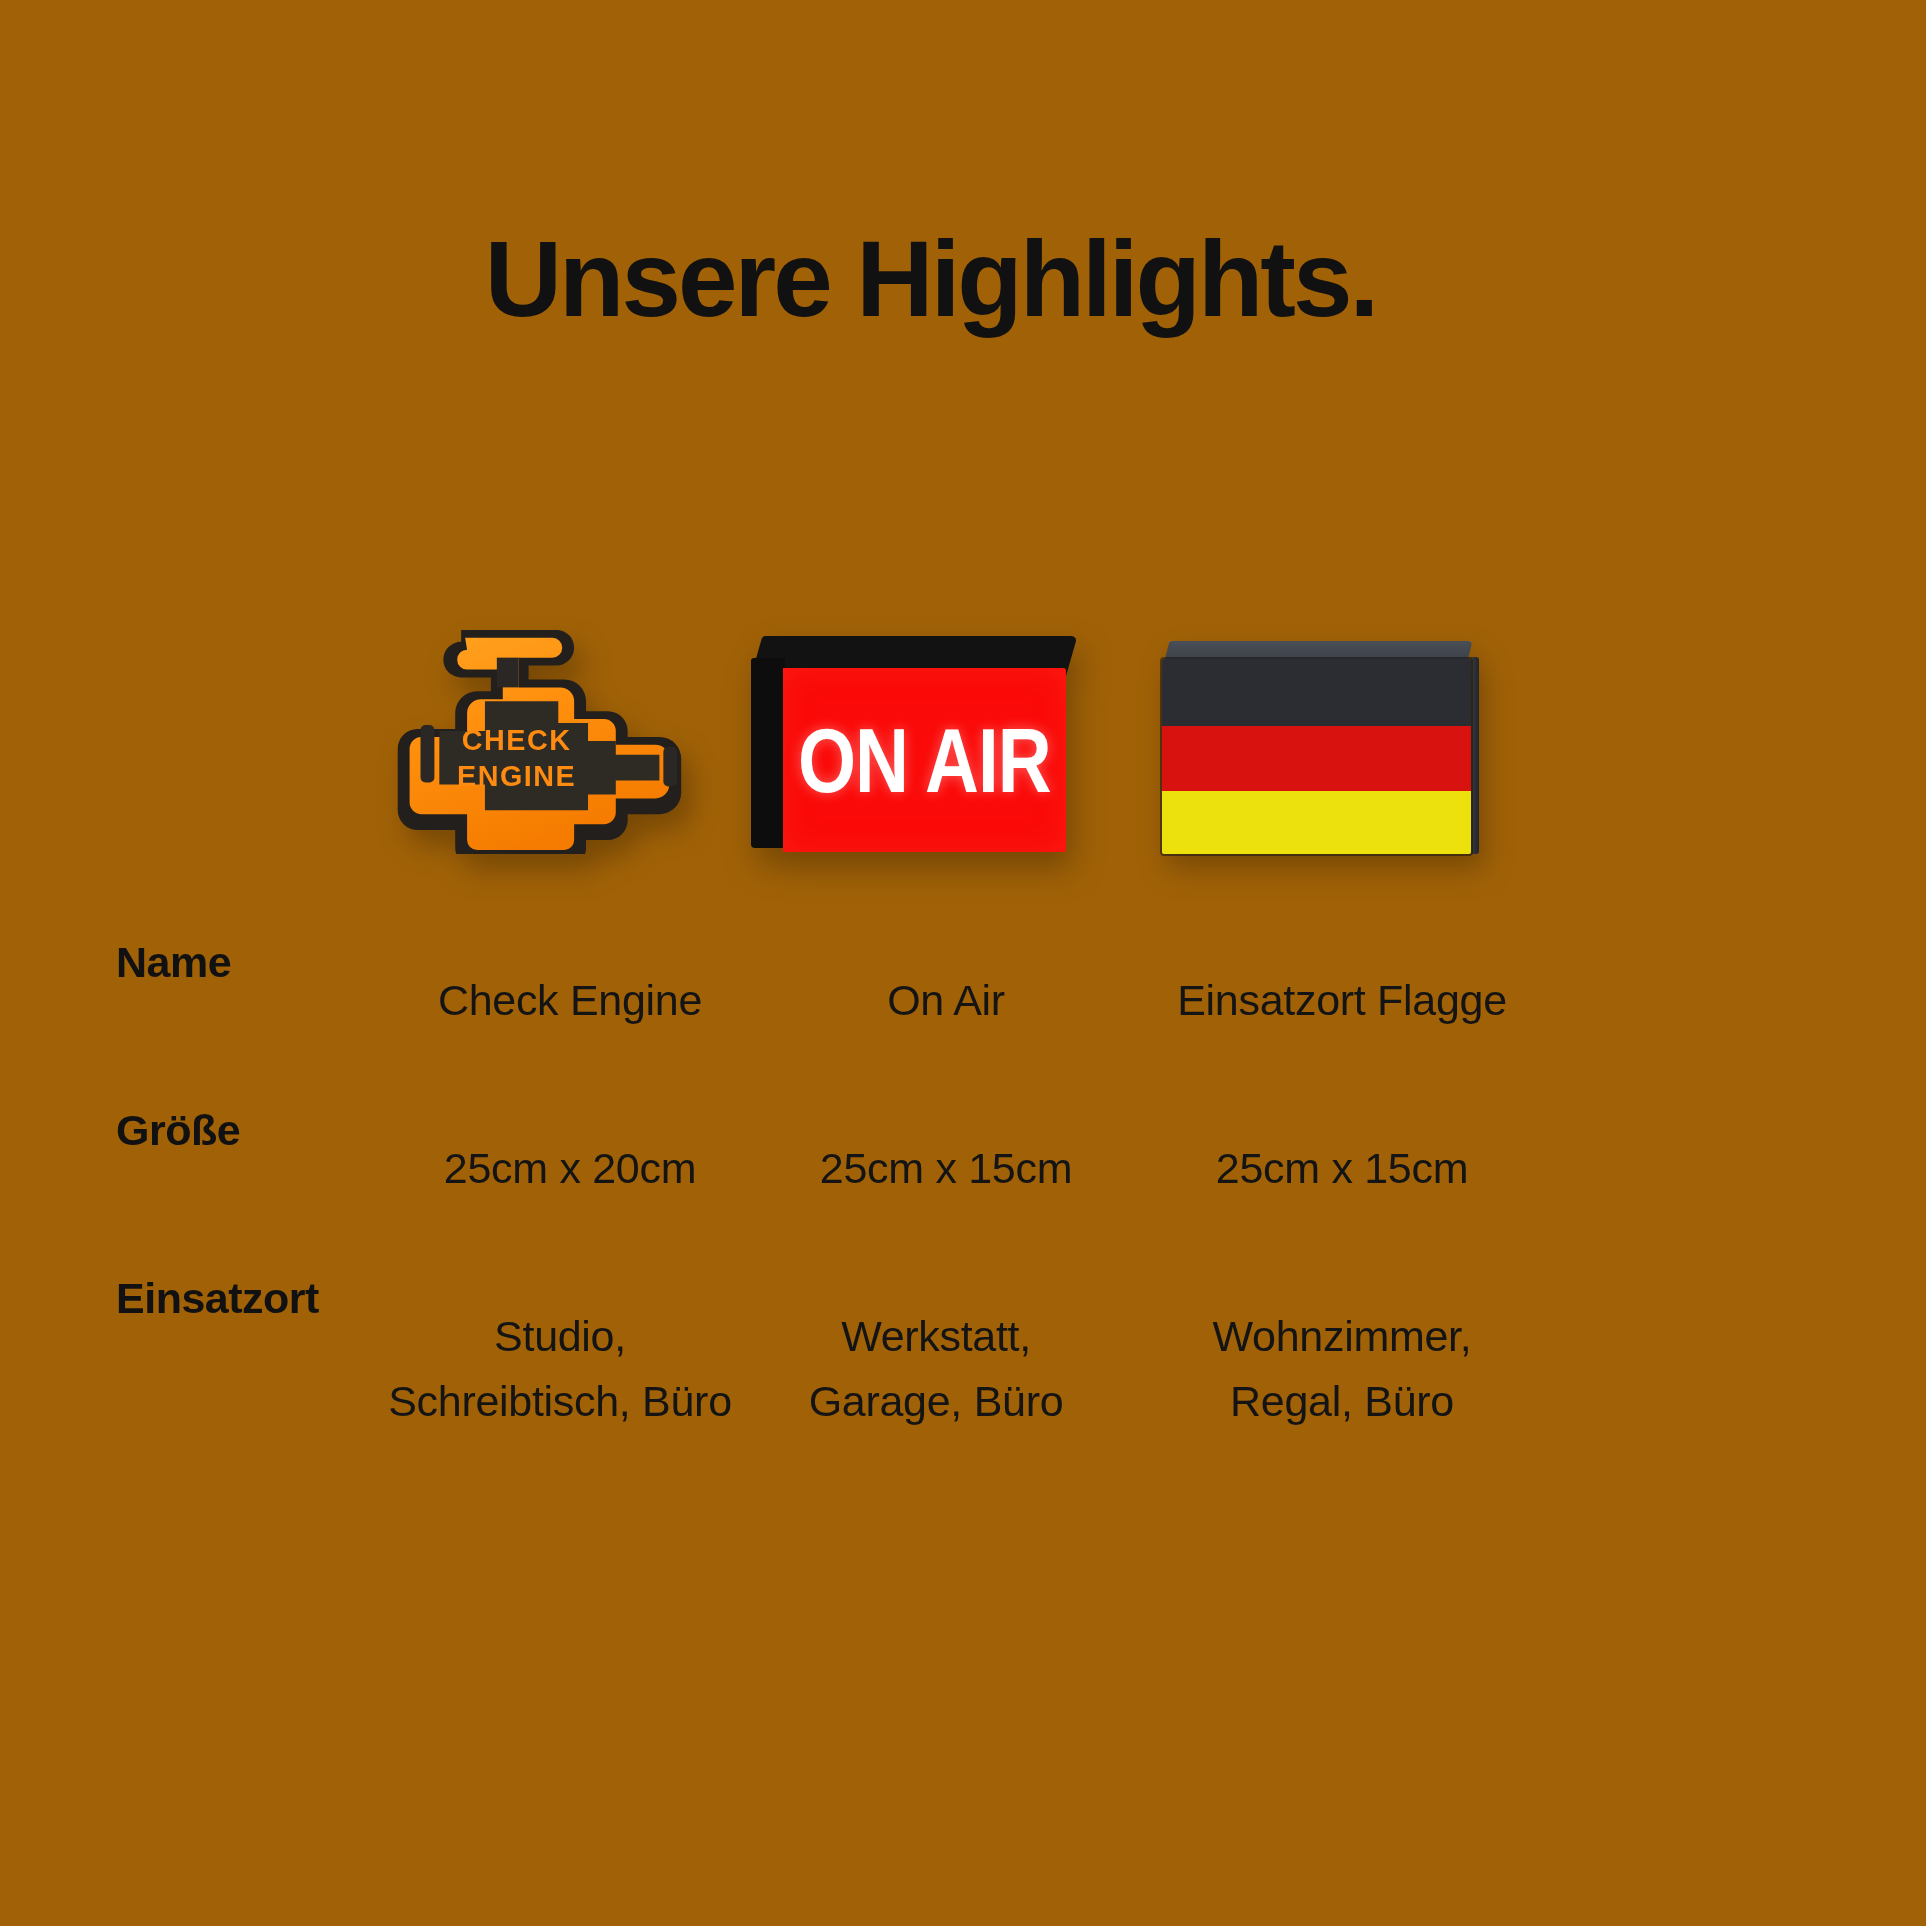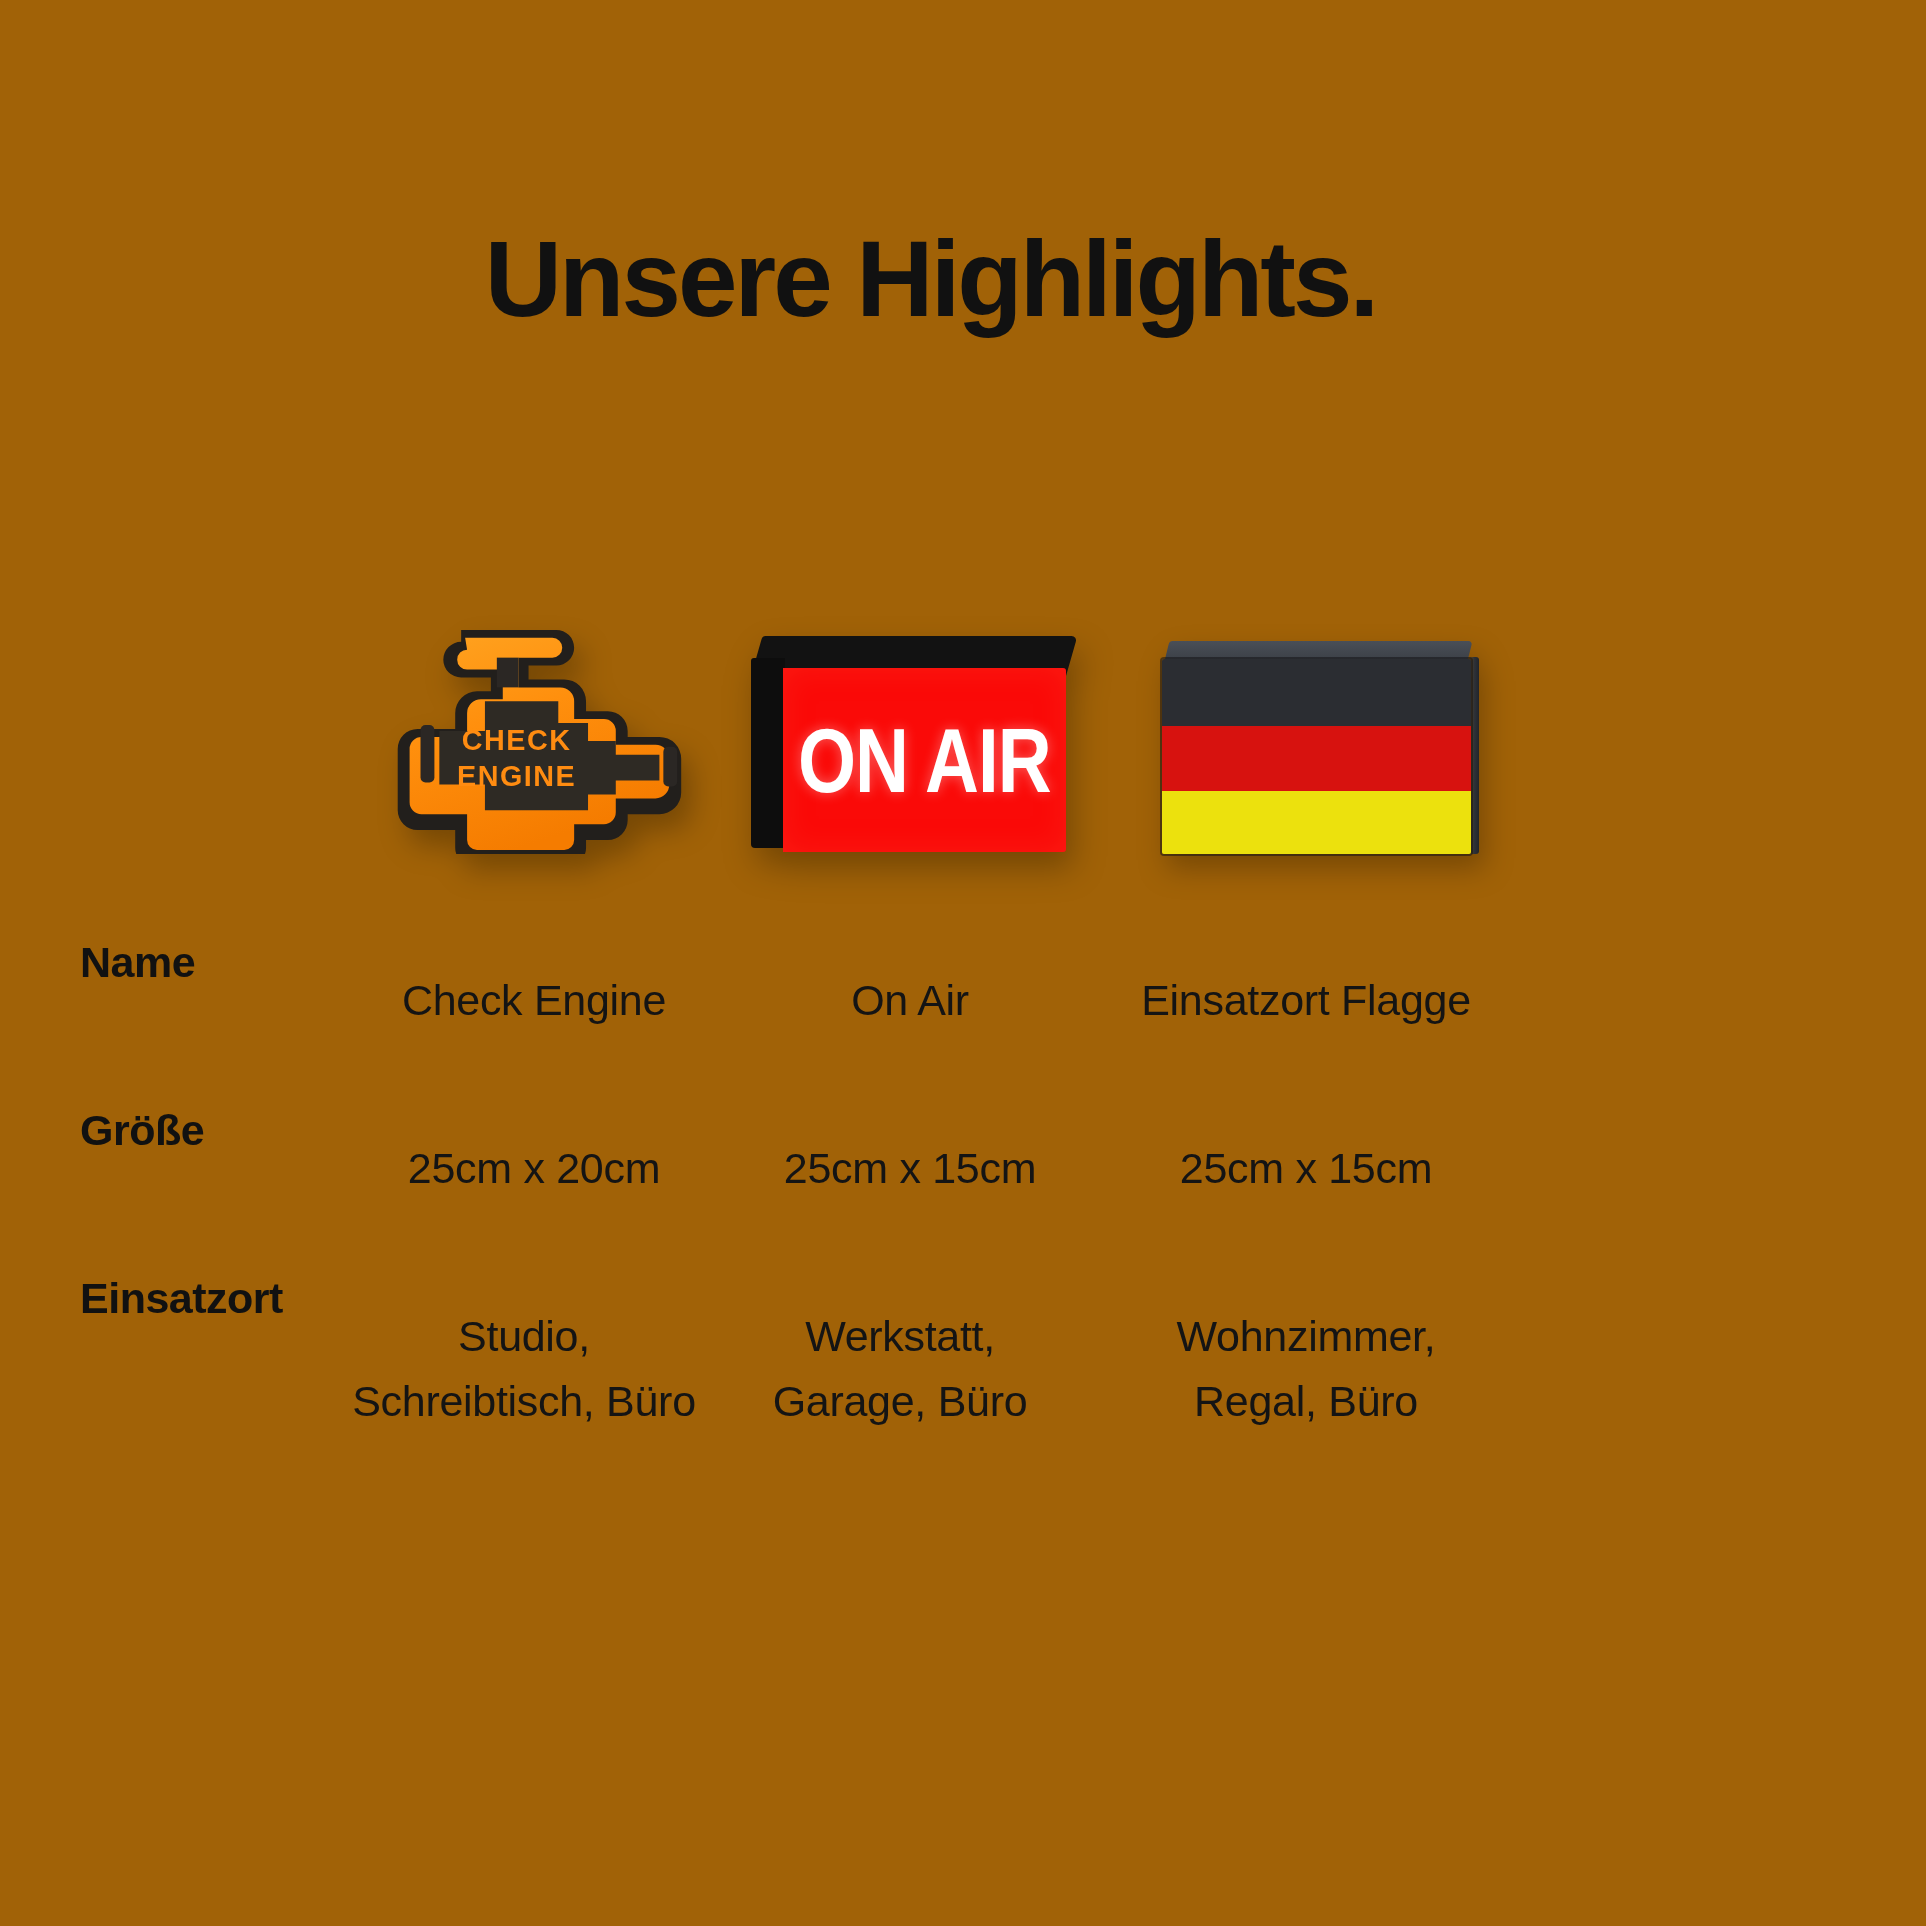--- a/index.html
+++ b/index.html
@@ -174,20 +174,21 @@
   .spec-label {
     width: 341px;
     padding-left: 80px;
     box-sizing: border-box;
     font-size: 43px;
     font-weight: 700;
     letter-spacing: -0.5px;
     color: #111111;
     line-height: 1.25;
     text-align: left;
+    margin-left: 36px;
   }
   .spec-value {
     font-size: 43px;
     font-weight: 400;
     letter-spacing: -0.3px;
     color: #141414;
     line-height: 1.5;
     text-align: center;
     box-sizing: border-box;
     margin-top: 32px;

